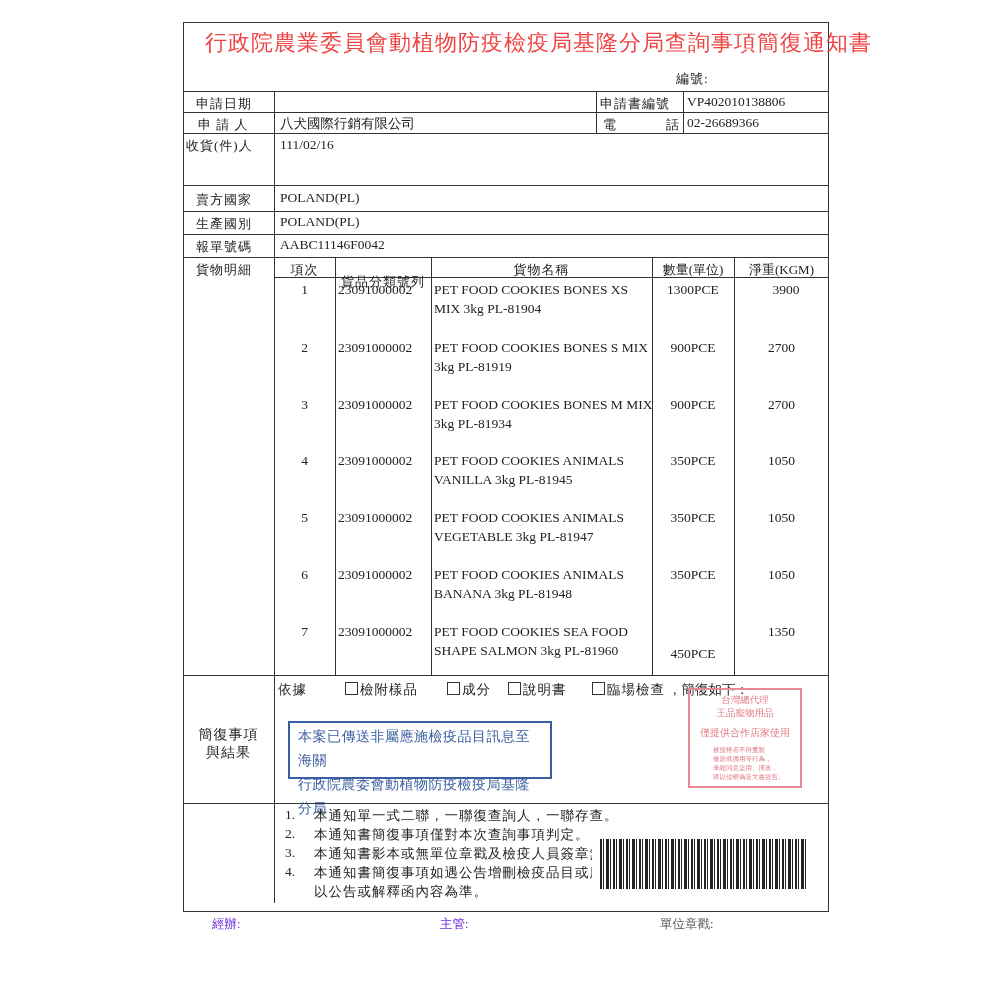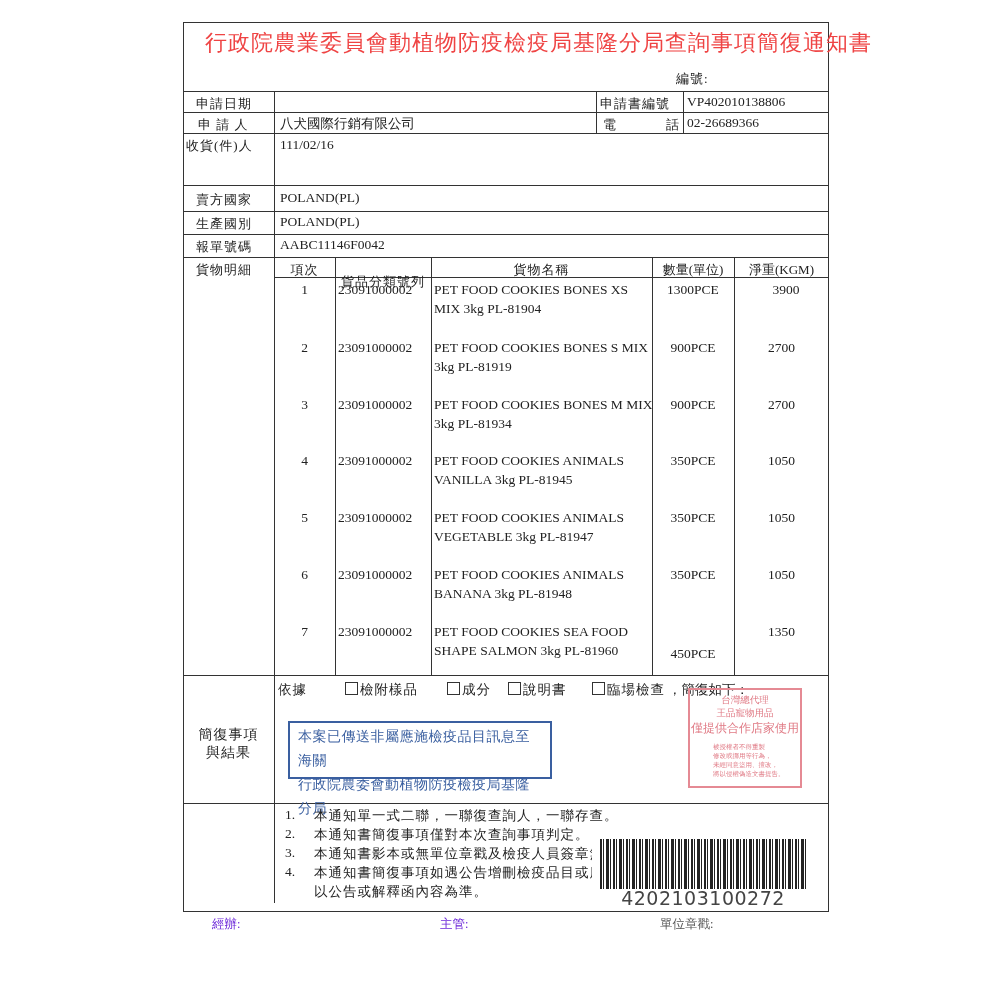--- a/index.html
+++ b/index.html
@@ -13,21 +13,21 @@
   .lbl { position:absolute; font-size:13px; color:#222; letter-spacing:1px; }
   .val { position:absolute; font-size:13.5px; color:#222; font-family:"Liberation Serif",serif; }
   .cell { position:absolute; font-size:13.5px; color:#222; line-height:19px; }
   .center { text-align:center; }
   .stamp-blue { position:absolute; left:288px; top:721px; width:264px; height:58px; border:2px solid #3a5fa0; box-sizing:border-box;
                 color:#3a5fa0; font-size:14px; line-height:24px; padding:2px 8px; letter-spacing:0.5px; }
   .stamp-red { position:absolute; left:688px; top:688px; width:114px; height:100px; border:2px solid #e58a94; box-sizing:border-box;
                color:#e07a85; font-family:"DejaVu Sans",sans-serif; text-align:center; }
   .stamp-red .l1 { font-size:9.5px; margin-top:4px; }
   .stamp-red .l2 { font-size:9.5px; }
-  .stamp-red .l3 { font-size:12px; }
+  .stamp-red .l3 { font-size:10px; margin-top:6px; }
   .stamp-red .small { font-size:6.5px; line-height:9px; text-align:left; padding-left:23px; margin-top:6px; }
   .barcode { position:absolute; left:592px; top:835px; width:222px; height:74px; }
   .bars { position:absolute; left:8px; top:4px; width:206px; height:50px;
           background: repeating-linear-gradient(90deg,#222 0 2px,#fff 2px 3px,#222 3px 4px,#fff 4px 6px,#222 6px 9px,#fff 9px 10px,#222 10px 11px,#fff 11px 13px); }
   .barnum { position:absolute; left:0; top:52px; width:222px; text-align:center; font-family:"DejaVu Sans",sans-serif; font-size:19px; color:#444; letter-spacing:0.5px; }
   .chk { display:inline-block; width:11px; height:11px; border:1px solid #333; vertical-align:-1px; margin-right:2px; }
   .watermark { position:absolute; left:180px; top:956px; font-family:"Liberation Sans",sans-serif; font-size:15px; color:#e8e8e8;
                text-shadow:0 0 1px #bbb; letter-spacing:0.2px; }
   .footer-lbl { position:absolute; font-size:12.5px; color:#6d28d9; }
 </style>
@@ -186,20 +186,19 @@
     <div class="val" style="left:314px;top:826px;letter-spacing:1px;">本通知書簡復事項僅對本次查詢事項判定。</div>
     <div class="val" style="left:285px;top:845px;">3.</div>
     <div class="val" style="left:314px;top:845px;letter-spacing:1px;">本通知書影本或無單位章戳及檢疫人員簽章無效。</div>
     <div class="val" style="left:285px;top:864px;">4.</div>
     <div class="val" style="left:314px;top:864px;letter-spacing:1px;white-space:nowrap;width:500px;overflow:hidden;">本通知書簡復事項如遇公告增刪檢疫品目或應施檢疫規定變更時，應</div>
     <div class="val" style="left:314px;top:883px;letter-spacing:1px;">以公告或解釋函內容為準。</div>
   </div>
 
   <div class="barcode" style="background:#fff;">
     <div class="bars"></div>
-    <div class="barnum">4202103100272</div>
   </div>
 
   <div class="footer-lbl" style="left:212px;top:916px;">經辦:</div>
   <div class="footer-lbl" style="left:440px;top:916px;">主管:</div>
   <div class="footer-lbl" style="left:660px;top:916px;color:#555;">單位章戳:</div>
 
 </div>
 
 </body></html>

